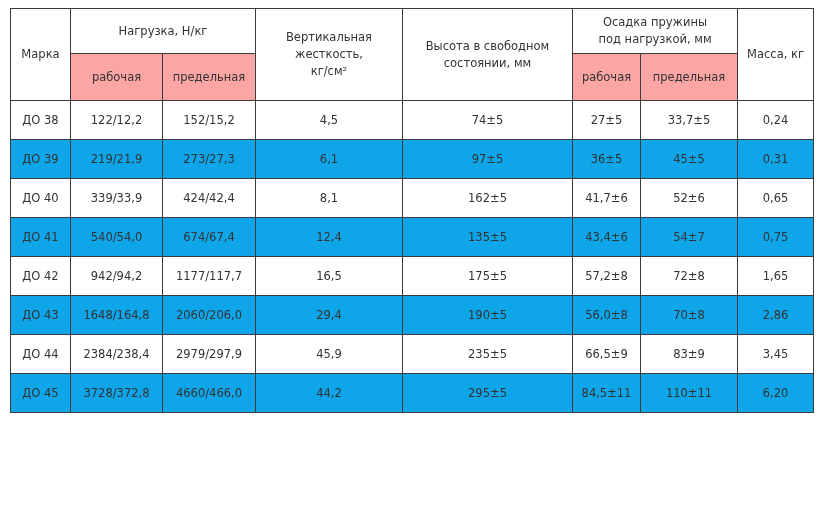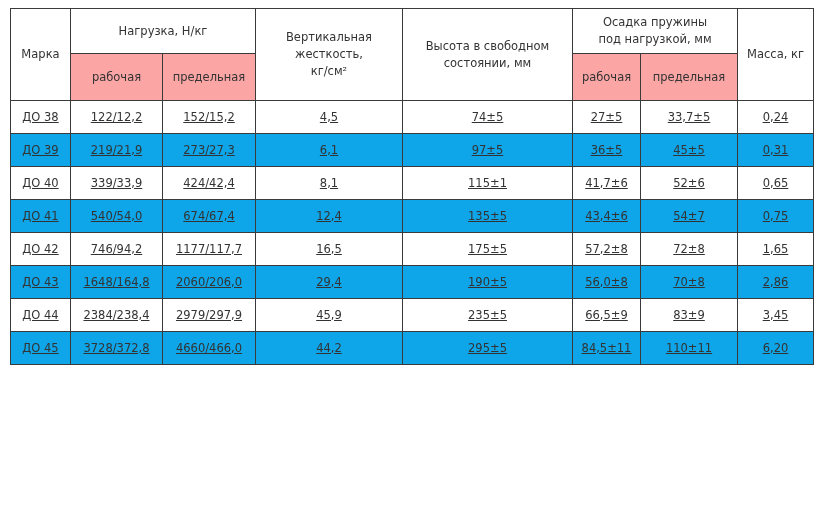--- a/index.html
+++ b/index.html
@@ -32,21 +32,21 @@
     font-weight: 400;
     padding: 3px 4px;
     box-sizing: border-box;
     background: #ffffff;
   }
   table.spec th {
     white-space: pre-line;
   }
   tr.hdr-top { height: 45px; }
   tr.hdr-sub { height: 47px; }
-  tr.data-row { height: 33px; text-decoration: underline; }
+  tr.data-row { height: 39px; }
   tr.hdr-sub th { background: #fca5a5; }
   tr.data-row.alt td { background: #0ea5e9; }
 </style>
 </head>
 <body>
 
 <div class="table-wrap">
   <table class="spec">
     <colgroup>
       <col style="width:60px">
@@ -97,38 +97,38 @@
         <td>97±5</td>
         <td>36±5</td>
         <td>45±5</td>
         <td>0,31</td>
       </tr>
       <tr class="data-row">
         <td>ДО 40</td>
         <td>339/33,9</td>
         <td>424/42,4</td>
         <td>8,1</td>
-        <td>115±1</td>
+        <td>162±5</td>
         <td>41,7±6</td>
         <td>52±6</td>
         <td>0,65</td>
       </tr>
       <tr class="data-row alt">
         <td>ДО 41</td>
         <td>540/54,0</td>
         <td>674/67,4</td>
         <td>12,4</td>
         <td>135±5</td>
         <td>43,4±6</td>
         <td>54±7</td>
         <td>0,75</td>
       </tr>
       <tr class="data-row">
         <td>ДО 42</td>
-        <td>746/94,2</td>
+        <td>942/94,2</td>
         <td>1177/117,7</td>
         <td>16,5</td>
         <td>175±5</td>
         <td>57,2±8</td>
         <td>72±8</td>
         <td>1,65</td>
       </tr>
       <tr class="data-row alt">
         <td>ДО 43</td>
         <td>1648/164,8</td>

